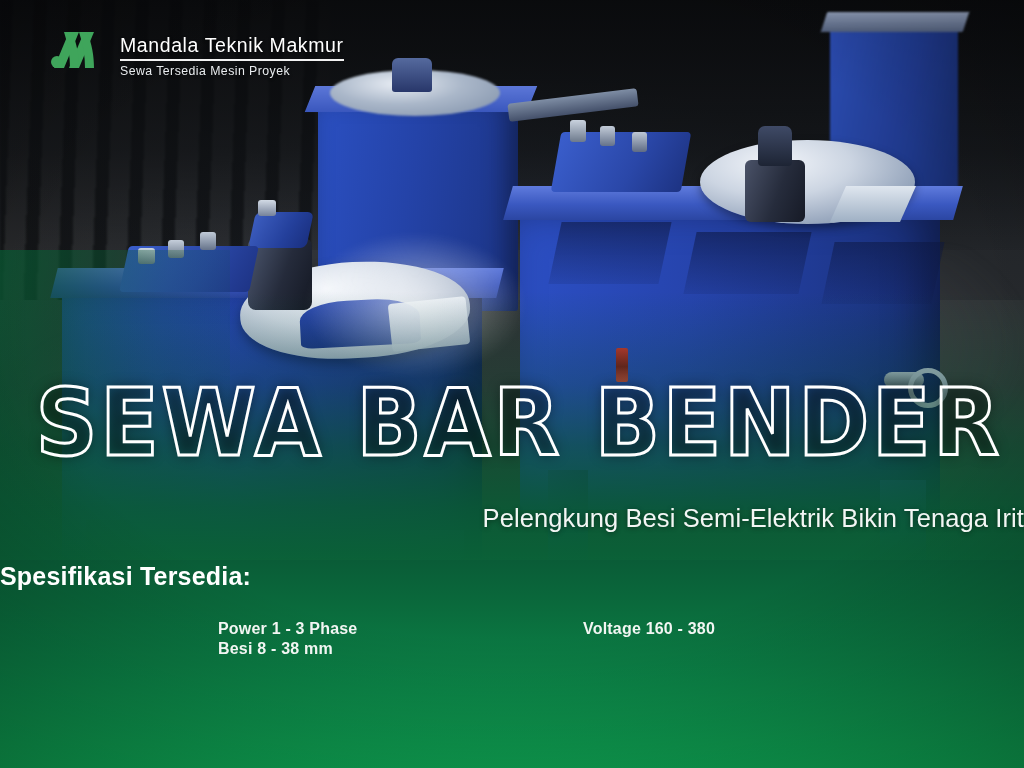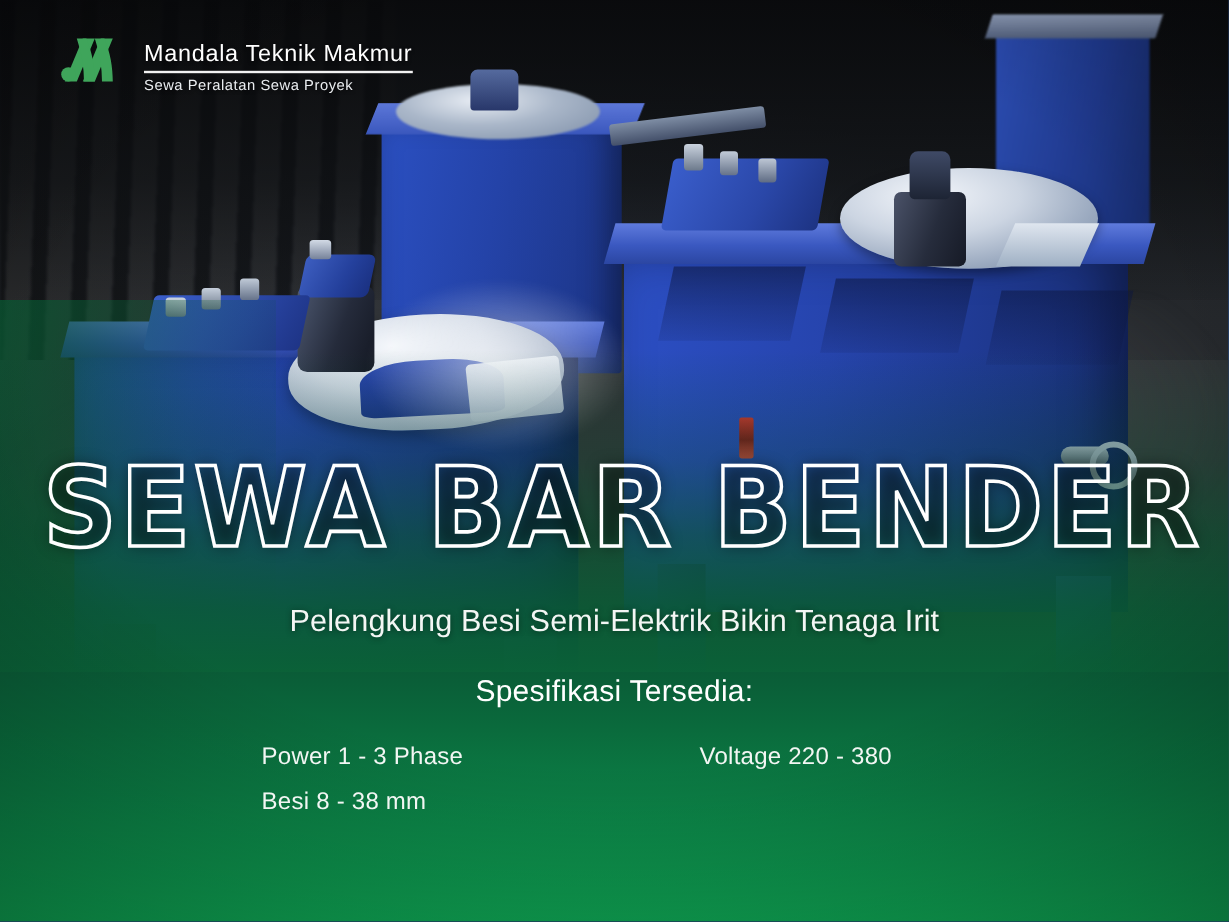--- a/index.html
+++ b/index.html
@@ -361,52 +361,51 @@
     text-shadow: 0 0 14px rgba(0,0,0,0.45);
     white-space: nowrap;
     user-select: none;
   }
 
   
   .subtitle {
     position: absolute;
     left: 0; top: 504px;
     width: 1024px;
-    text-align: center;
+    text-align: right;
     z-index: 22;
     color: #f3f6f4;
     font-size: 25.5px;
     font-weight: 400;
     letter-spacing: 0.1px;
     text-shadow: 0 1px 5px rgba(0,0,0,0.45);
   }
 
   
   .spec-heading {
     position: absolute;
     left: 0; top: 562px;
     width: 1024px;
-    text-align: center;
     z-index: 22;
     color: #ffffff;
     font-size: 25px;
-    font-weight: 400;
+    font-weight: 700;
     letter-spacing: 0.2px;
   }
   .spec-grid {
     position: absolute;
     left: 218px; top: 620px;
     width: 600px;
     z-index: 22;
     display: grid;
     grid-template-columns: 365px auto;
-    row-gap: 14px;
+    row-gap: 2px;
     color: #f2f6f3;
-    font-size: 20px;
-    font-weight: 400;
+    font-size: 16px;
+    font-weight: 700;
     letter-spacing: 0.2px;
   }
   .spec-cell { white-space: nowrap; }
 </style>
 </head>
 <body>
 
 <div class="poster">
 
   <div class="photo">
@@ -476,28 +475,28 @@
           <path d="M29 4 L38 4 L38 40 L29 40 Z" opacity="0.0"></path>
           <path d="M31 4 L39 4 C44 16 46 28 46 40 L37 40 C37 28 35 16 31 4 Z"></path>
           <path d="M16 4 L24 4 C29 16 31 28 31 40 L22 40 C22 28 20 16 16 4 Z"></path>
           <circle cx="9" cy="34" r="6"></circle>
         </g>
       </svg>
     </span>
     <span class="brand-text">
       <span class="brand-name">Mandala Teknik Makmur</span>
       <span class="brand-rule"></span>
-      <span class="brand-tagline">Sewa Peralatan Sewa Proyek</span>
+      <span class="brand-tagline">Sewa Tersedia Mesin Proyek</span>
     </span>
   </div>
 
   <div class="headline">SEWA BAR BENDER</div>
 
   <div class="subtitle">Pelengkung Besi Semi-Elektrik Bikin Tenaga Irit</div>
 
   <div class="spec-heading">Spesifikasi Tersedia:</div>
   <div class="spec-grid">
     <span class="spec-cell">Power 1 - 3 Phase</span>
-    <span class="spec-cell">Voltage 220 - 380</span>
+    <span class="spec-cell">Voltage 160 - 380</span>
     <span class="spec-cell">Besi 8 - 38 mm</span>
   </div>
 
 </div>
 
 </body></html>

